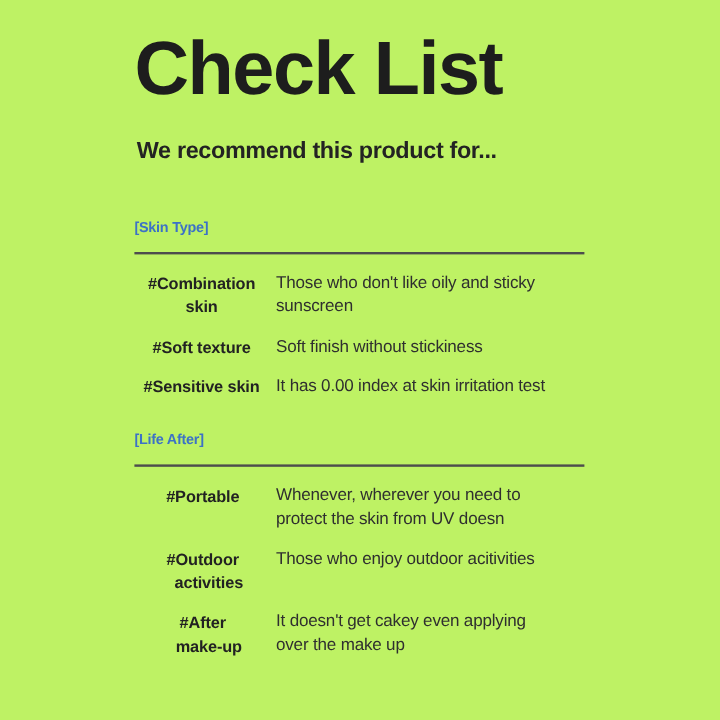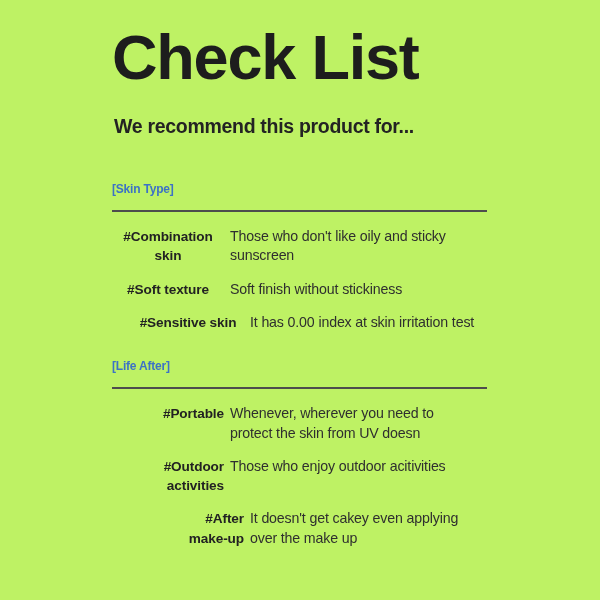--- a/index.html
+++ b/index.html
@@ -97,42 +97,41 @@
     margin-top: 15px;
   }
 
   .row {
     display: flex;
     align-items: flex-start;
     margin-bottom: 14px;
   }
   .row:last-child {
     margin-bottom: 0;
-    margin-left: 20px;
   }
 
   .row-label {
     flex: 0 0 auto;
     width: 118px;
     font-size: 13.6px;
     font-weight: 700;
     color: #222222;
     line-height: 1.42;
     letter-spacing: -0.1px;
     padding-right: 6px;
     box-sizing: border-box;
   }
 
   
   .align-right .row-label {
     text-align: center;
   }
   
   .align-left .row-label {
-    text-align: right;
+    text-align: center;
     padding-left: 4px;
     text-indent: -2px;
   }
   .align-left .row-label .wrap-line {
     display: block;
     padding-left: 10px;
   }
   .align-right .row-label .wrap-line {
     display: block;
   }

